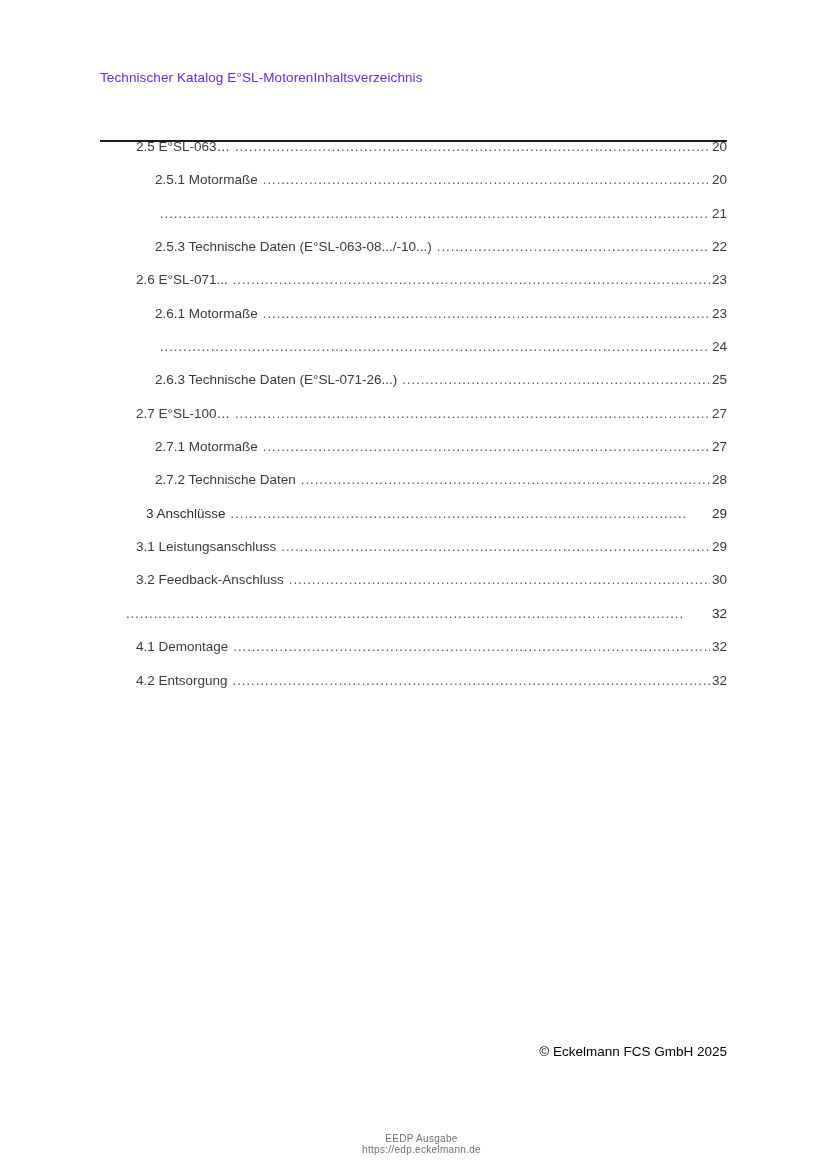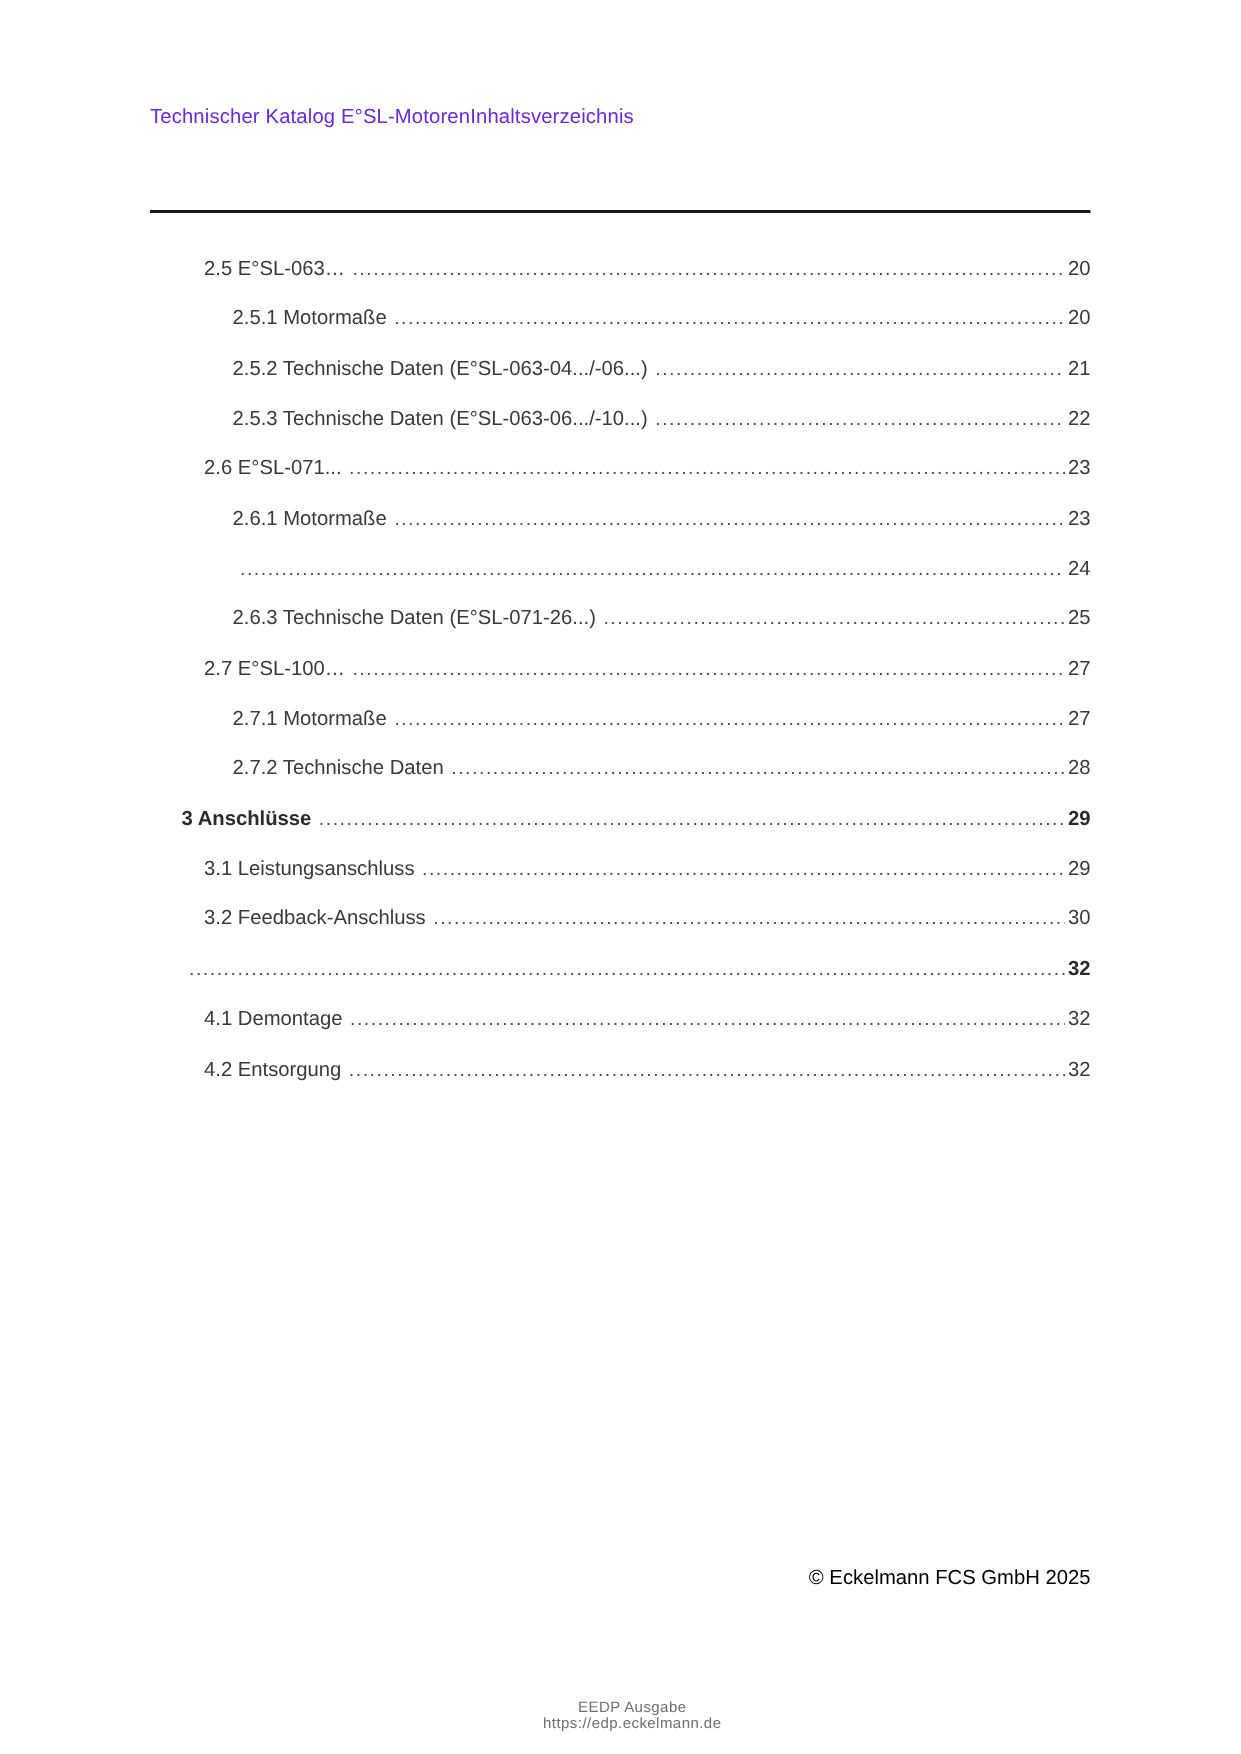--- a/index.html
+++ b/index.html
@@ -37,38 +37,39 @@
     right: 100px;
     top: 140px;
     height: 2px;
     background: #1a1a1a;
   }
   
   .toc {
     position: absolute;
     left: 100px;
     right: 100px;
-    top: 162px;
+    top: 130px;
   }
   .toc-row {
     height: 33.35px;
     line-height: 33.35px;
     display: flex;
     align-items: stretch;
     font-size: 13.5px;
     color: #3a3a3a;
     white-space: nowrap;
   }
   .toc-row.level-1 { padding-left: 21px; }
   .toc-row.level-2 { padding-left: 36px; }
   .toc-row.level-3 { padding-left: 55px; }
   .toc-row.level-1 .toc-label,
   .toc-row.level-1 .toc-page {
-    font-weight: bold;
+    font-weight: normal;
     color: #2b2b2b;
+    margin-left: 25px;
   }
   .toc-label {
     flex: 0 0 auto;
   }
   .toc-leader {
     flex: 1 1 auto;
     overflow: hidden;
     white-space: nowrap;
     margin-left: 5px;
     margin-right: 2px;
@@ -117,26 +118,25 @@
       <span class="toc-label">2.5 E°SL-063…</span>
       <span class="toc-leader">............................................................................................................................................................................................................................................................................................................</span>
       <span class="toc-page">20</span>
     </div>
       <div class="toc-row level-3">
       <span class="toc-label">2.5.1 Motormaße</span>
       <span class="toc-leader">............................................................................................................................................................................................................................................................................................................</span>
       <span class="toc-page">20</span>
     </div>
       <div class="toc-row level-3">
-      <span class="toc-label">2.5.2 Technische Daten (E°SL-063-04.../-06...)</span>
       <span class="toc-leader">............................................................................................................................................................................................................................................................................................................</span>
       <span class="toc-page">21</span>
     </div>
       <div class="toc-row level-3">
-      <span class="toc-label">2.5.3 Technische Daten (E°SL-063-06.../-10...)</span>
+      <span class="toc-label">2.5.3 Technische Daten (E°SL-063-08.../-10...)</span>
       <span class="toc-leader">............................................................................................................................................................................................................................................................................................................</span>
       <span class="toc-page">22</span>
     </div>
       <div class="toc-row level-2">
       <span class="toc-label">2.6 E°SL-071...</span>
       <span class="toc-leader">............................................................................................................................................................................................................................................................................................................</span>
       <span class="toc-page">23</span>
     </div>
       <div class="toc-row level-3">
       <span class="toc-label">2.6.1 Motormaße</span>

